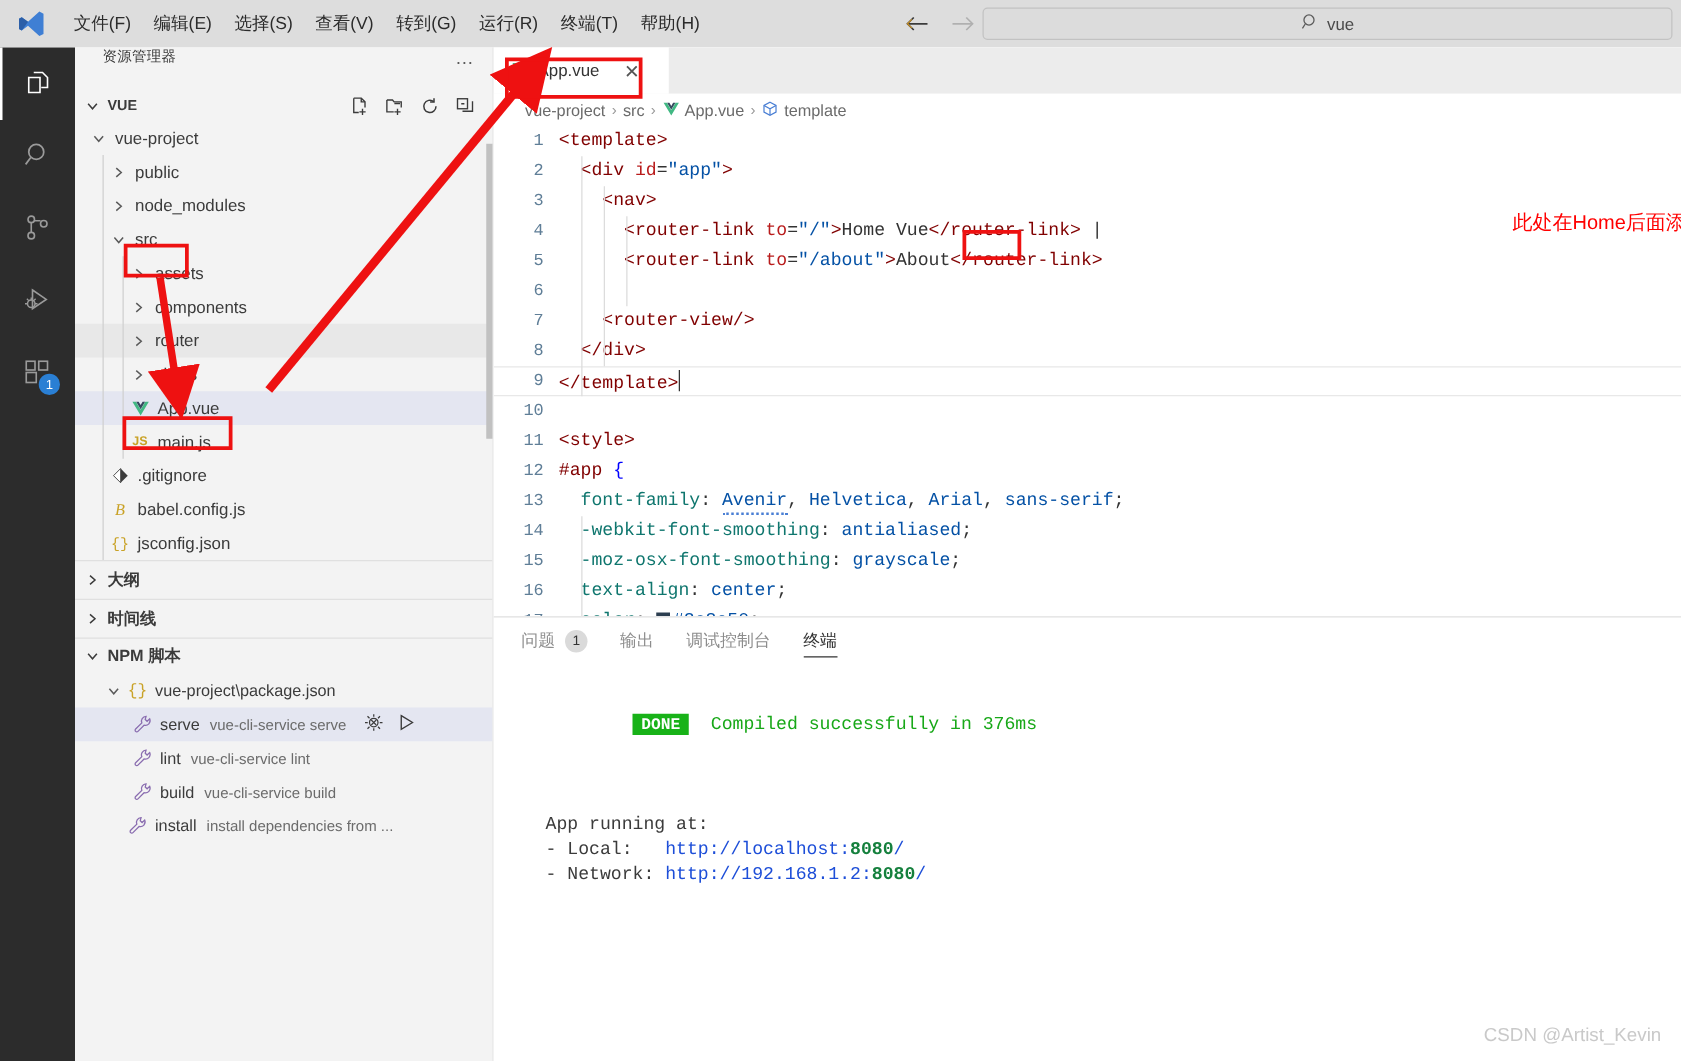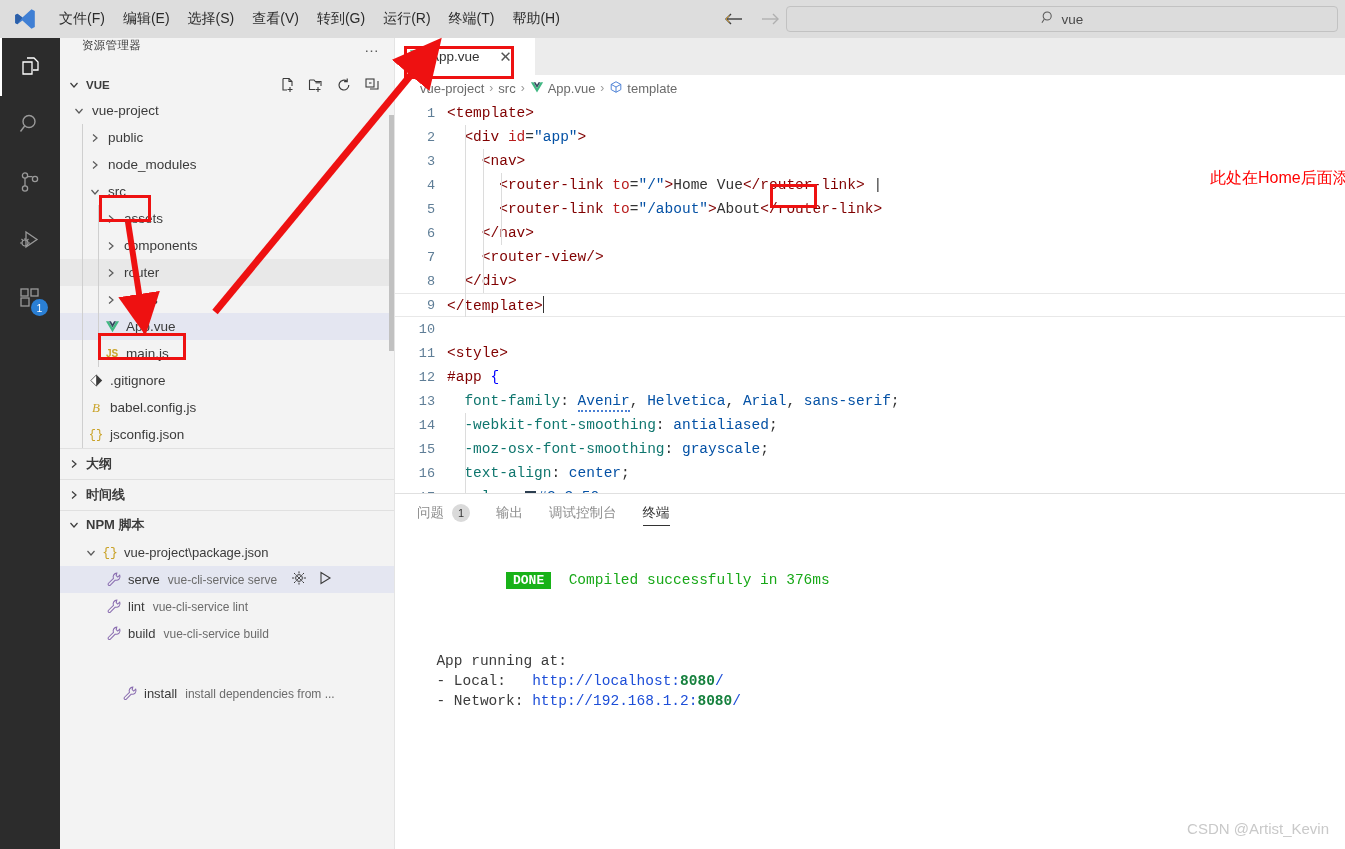--- a/index.html
+++ b/index.html
@@ -515,21 +515,21 @@
         </div>
         <div class="tree-row" style="padding-left: 44px;">
           <span class="ficon">
             <svg width="15" height="15" viewBox="0 0 16 16">
               <path d="M10.5 1.2 a4 4 0 0 0-3.6 5.6 L1.6 12 a1.4 1.4 0 0 0 2 2 l5.2-5.3 a4 4 0 0 0 4.8-5.4 L11.4 5.4 L9.8 3.8 Z" fill="none" stroke="#8a6db0" stroke-width="1.1"></path>
             </svg>
           </span>
           <span class="tlabel">build</span>
           <span class="sub">vue-cli-service build</span>
         </div>
-        <div class="tree-row" style="padding-left: 60px; margin-top: 33px;">
+        <div class="tree-row" style="padding-left: 40px;">
           <span class="ficon">
             <svg width="15" height="15" viewBox="0 0 16 16">
               <path d="M10.5 1.2 a4 4 0 0 0-3.6 5.6 L1.6 12 a1.4 1.4 0 0 0 2 2 l5.2-5.3 a4 4 0 0 0 4.8-5.4 L11.4 5.4 L9.8 3.8 Z" fill="none" stroke="#8a6db0" stroke-width="1.1"></path>
             </svg>
           </span>
           <span class="tlabel">install</span>
           <span class="sub">install dependencies from ...</span>
         </div>
       </div>
 
@@ -592,21 +592,20 @@
         <div class="cline">
           <span class="lnum">4</span>
           <span class="ctext">&nbsp;&nbsp;&nbsp;&nbsp;&nbsp;&nbsp;<span class="t-tag">&lt;router-link</span> <span class="t-attr">to</span><span class="t-punc">=</span><span class="t-str">"/"</span><span class="t-tag">&gt;</span><span class="t-plain">Home Vue</span><span class="t-tag">&lt;/router-link&gt;</span><span class="t-plain"> |</span></span>
         </div>
         <div class="cline">
           <span class="lnum">5</span>
           <span class="ctext">&nbsp;&nbsp;&nbsp;&nbsp;&nbsp;&nbsp;<span class="t-tag">&lt;router-link</span> <span class="t-attr">to</span><span class="t-punc">=</span><span class="t-str">"/about"</span><span class="t-tag">&gt;</span><span class="t-plain">About</span><span class="t-tag">&lt;/router-link&gt;</span></span>
         </div>
         <div class="cline">
           <span class="lnum">6</span>
-          <span class="ctext">&nbsp;&nbsp;&nbsp;&nbsp;<span class="t-tag">&lt;/nav&gt;</span></span>
         </div>
         <div class="cline">
           <span class="lnum">7</span>
           <span class="ctext">&nbsp;&nbsp;&nbsp;&nbsp;<span class="t-tag">&lt;router-view/&gt;</span></span>
         </div>
         <div class="cline">
           <span class="lnum">8</span>
           <span class="ctext">&nbsp;&nbsp;<span class="t-tag">&lt;/div&gt;</span></span>
         </div>
         <div class="cline current">

